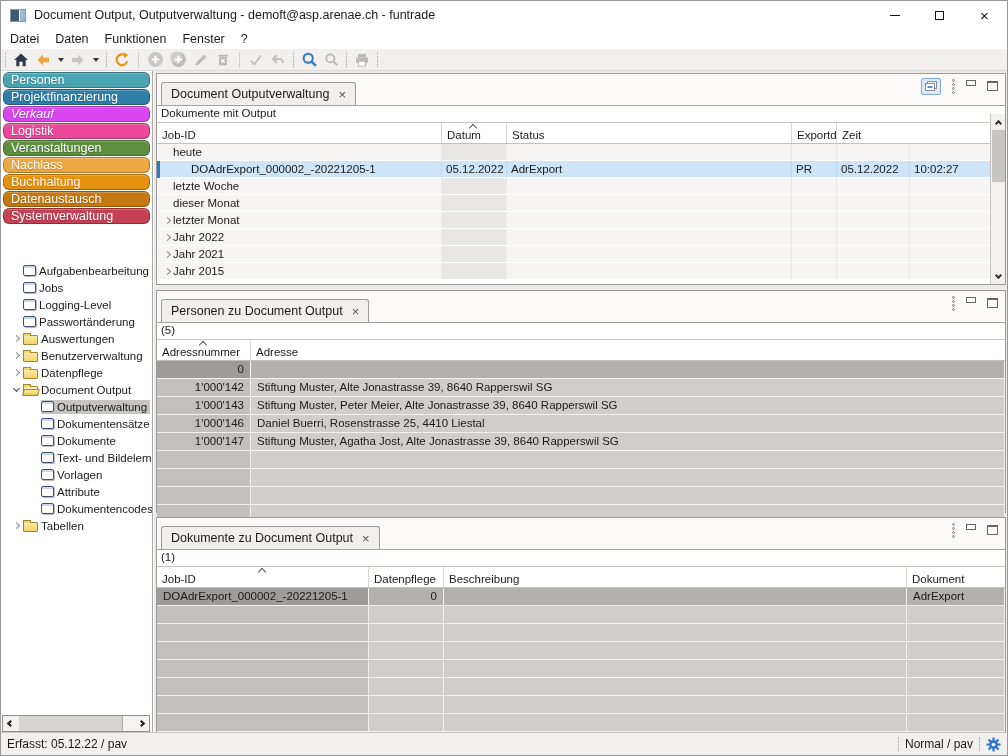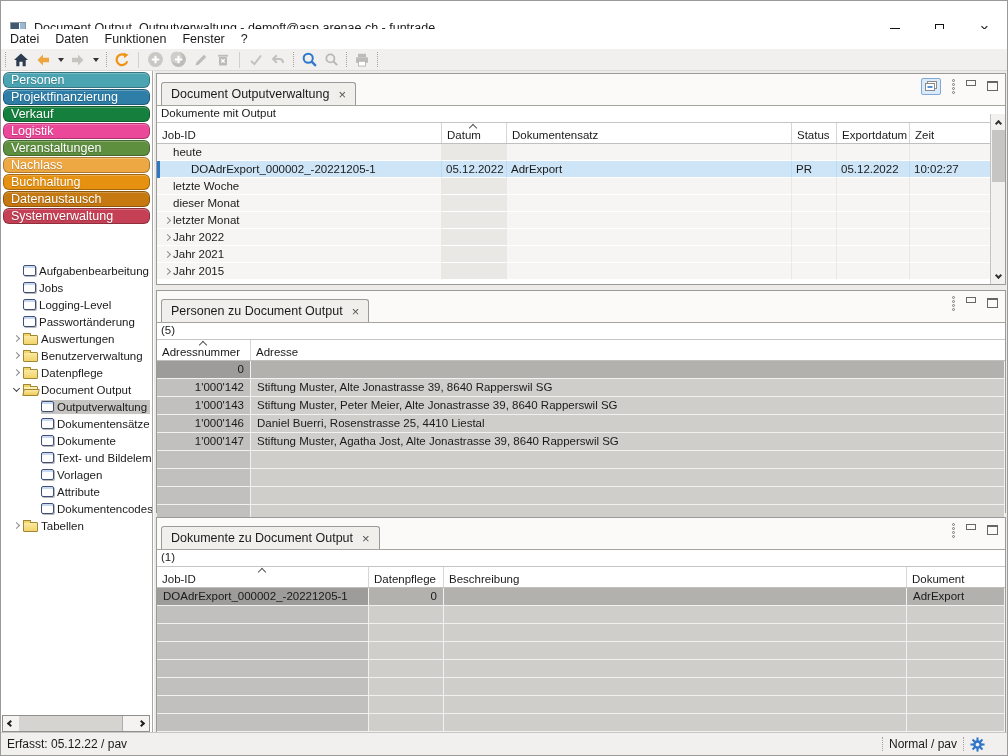--- a/index.html
+++ b/index.html
@@ -1,21 +1,21 @@
 <!DOCTYPE html>
 <html><head>
 <meta charset="utf-8">
 <style>
   * { margin:0; padding:0; box-sizing:border-box; }
   html,body { width:1008px; height:756px; }
   body { font-family:"Liberation Sans", sans-serif; background:#fff; color:#1a1a1a; }
   .window { position:relative; width:1008px; height:756px; background:#fff; border:1px solid #9a9a9a; overflow:hidden; }
 
   
-  .titlebar { position:absolute; left:0; top:13px; width:100%; height:28px; background:#fff; display:flex; align-items:center; }
+  .titlebar { position:absolute; left:0; top:0; width:100%; height:28px; background:#fff; display:flex; align-items:center; }
   .appicon { width:16px; height:13px; margin-left:9px; border:1px solid #8a97a5; background:linear-gradient(90deg,#41586f 0 55%,#fff 55% 62%,#9cb9d4 62% 100%); }
   .title-text { font-size:12.5px; margin-left:8px; }
   .wincontrols { position:absolute; right:0; top:0; height:28px; display:flex; }
   .winbtn { width:45px; height:28px; display:flex; align-items:center; justify-content:center; cursor:default; }
   .glyph-min { width:10px; height:1px; background:#111; }
   .glyph-max { width:9px; height:9px; border:1px solid #111; }
   .glyph-close { font-size:15px; color:#111; line-height:1; }
 
   
   .menubar { position:absolute; left:0; top:28px; width:100%; height:20px; background:#fff; display:flex; align-items:center; padding-left:1px; }
@@ -93,21 +93,21 @@
   .g-cell { font-size:11.5px; line-height:16px; padding:0 6px; border-right:1px solid #f2f1ef; border-bottom:1px solid #f2f1ef; white-space:nowrap; overflow:hidden; background:#cfcecb; }
   .g-cell.c1 { background:#c1c0be; }
   .num { text-align:right; }
   .g-row.selected .g-cell { background:#b2b1ae; }
   .g-row.selected .g-cell.c1 { background:#9d9c9a; }
   .g-body { overflow:hidden; }
 
   
   .statusbar { position:absolute; left:0; bottom:0; width:100%; height:23px; background:#f1f0ee; border-top:1px solid #c8c6c3; display:flex; align-items:center; font-size:12px; }
   .status-left { margin-left:6px; }
-  .status-right { position:absolute; right:22px; display:flex; align-items:center; gap:6px; }
+  .status-right { position:absolute; right:6px; display:flex; align-items:center; gap:6px; }
   .dotsep { width:1px; height:14px; border-left:1px dotted #a3a2a0; }
 </style>
 </head>
 <body>
 
 <div class="window">
 
   <div class="titlebar">
     <div class="appicon"></div>
     <div class="title-text">Document Output, Outputverwaltung - demoft@asp.arenae.ch - funtrade</div>
@@ -224,21 +224,21 @@
     <div class="grip"></div>
   </div>
 
   <div class="sidebar">
     <div class="module" style="background: rgb(75, 164, 178);">
         <span>Personen</span>
       </div>
     <div class="module" style="background: rgb(46, 126, 168);">
         <span>Projektfinanzierung</span>
       </div>
-    <div class="module" style="background: #15803d;">
+    <div class="module" style="background: #d946ef; font-style: italic;">
         <span>Verkauf</span>
       </div>
     <div class="module" style="background: #ec4899;">
         <span>Logistik</span>
       </div>
     <div class="module" style="background: rgb(94, 143, 63);">
         <span>Veranstaltungen</span>
       </div>
     <div class="module" style="background: rgb(237, 168, 67);">
         <span>Nachlass</span>
@@ -403,23 +403,20 @@
     </div>
     <div class="caption">Dokumente mit Output</div>
 
     <div class="p1-header">
       <div class="hcell">
           <span>Job-ID</span>
         </div>
       <div class="hcell">
           <span class="sortcaret"></span>
           <span>Datum</span>
-        </div>
-      <div class="hcell">
-          <span>Dokumentensatz</span>
         </div>
       <div class="hcell">
           <span>Status</span>
         </div>
       <div class="hcell">
           <span>Exportdatum</span>
         </div>
       <div class="hcell" style="border-right:none;">
           <span>Zeit</span>
         </div>

